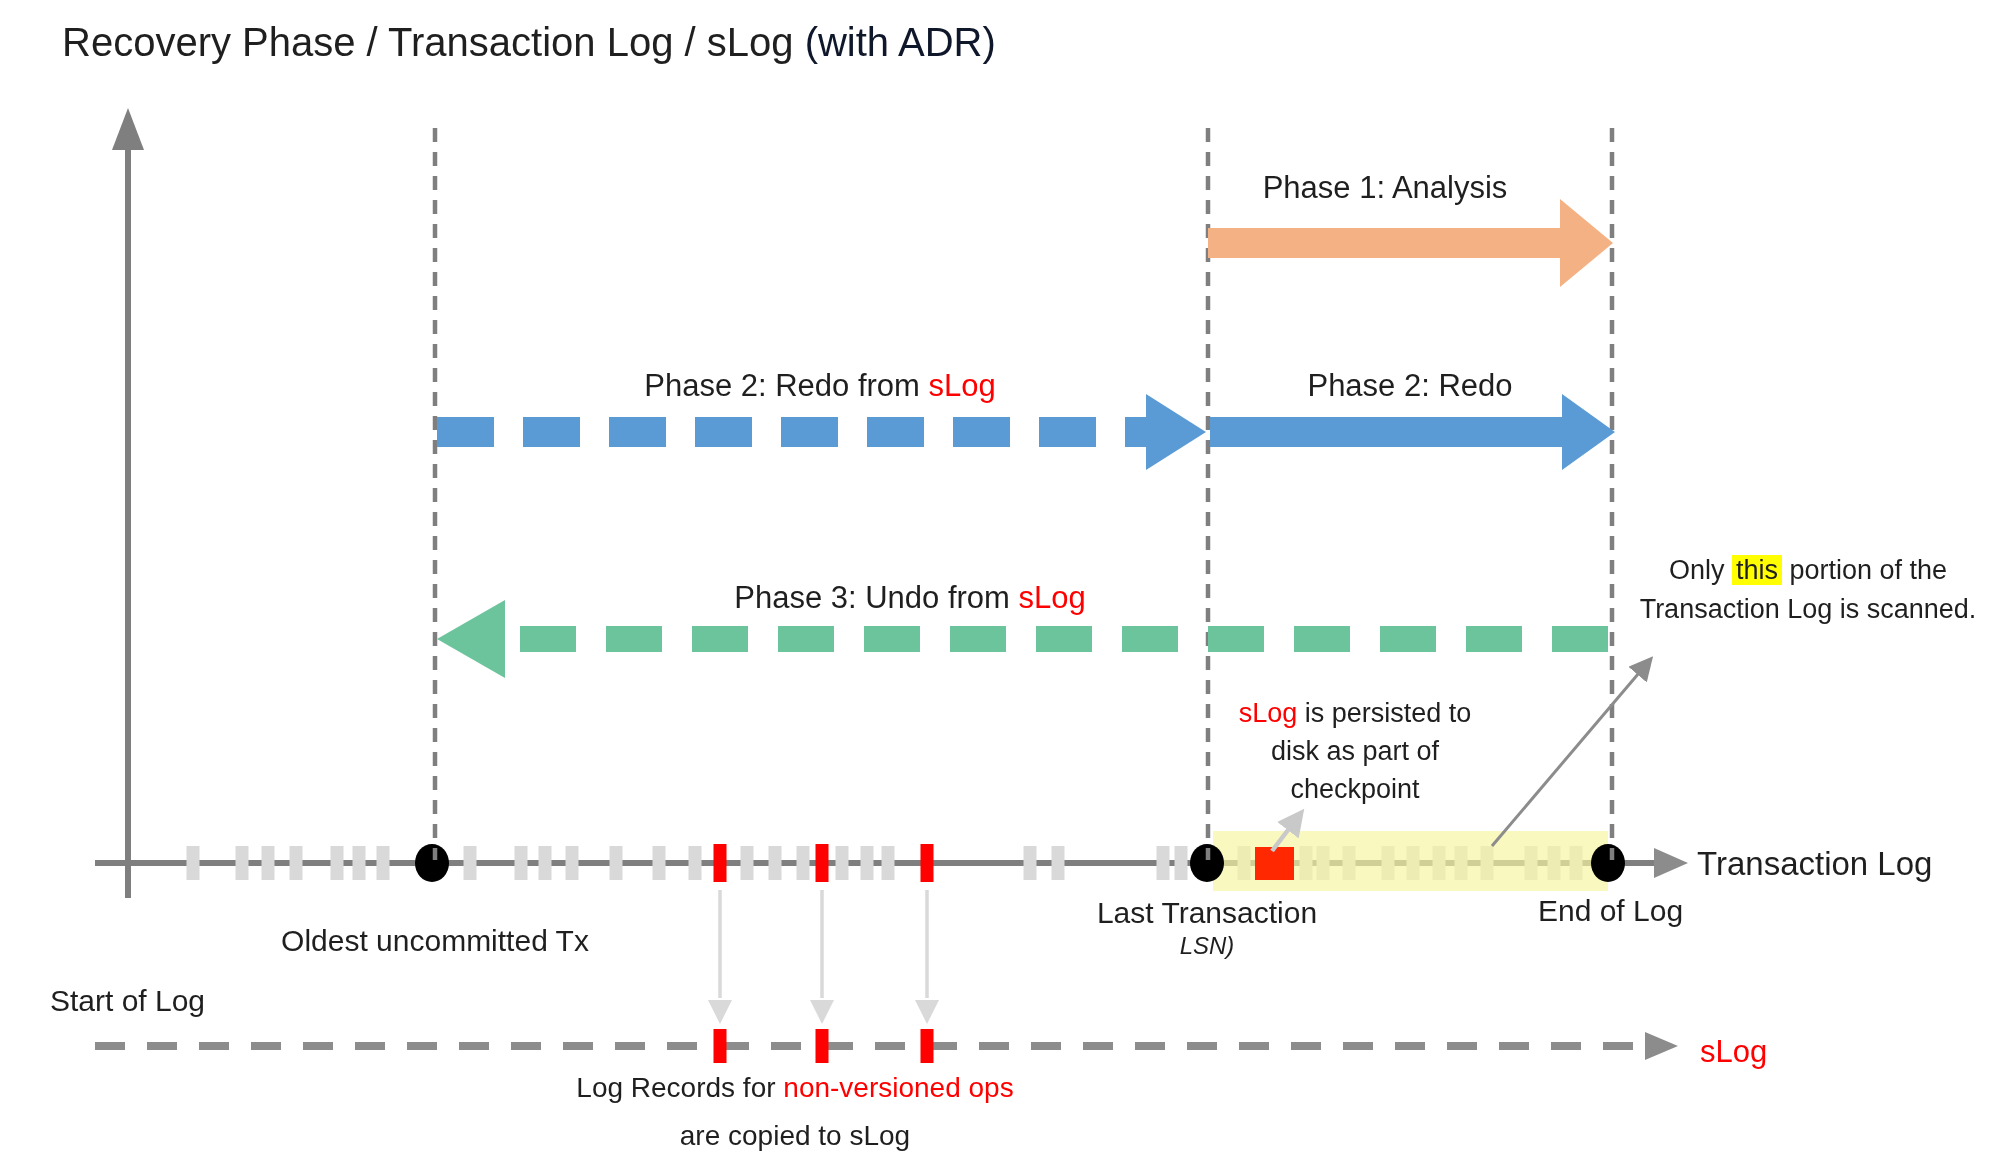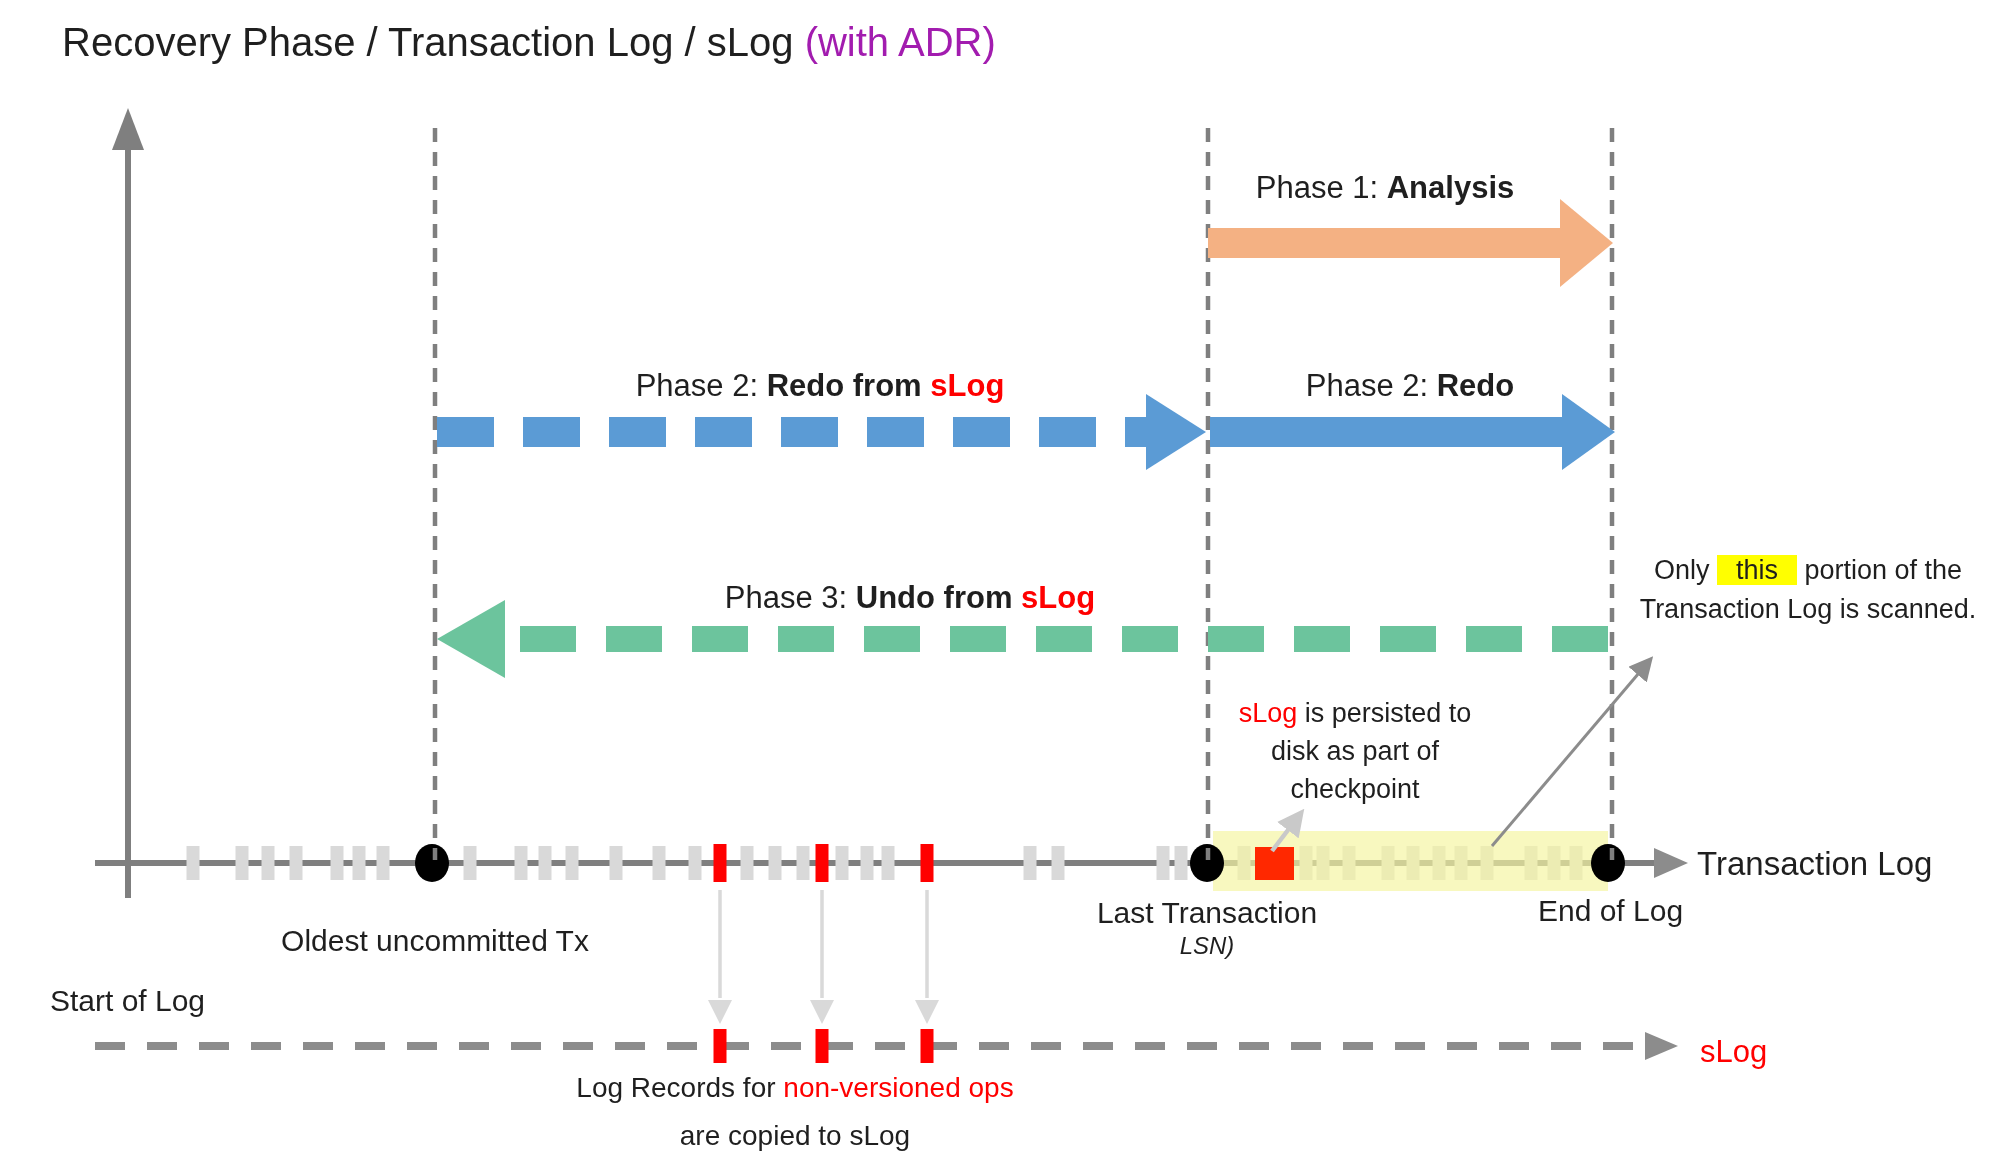--- a/index.html
+++ b/index.html
@@ -1,32 +1,32 @@
 <!DOCTYPE html>
 <html><head>
 <meta charset="utf-8">
 <style>
   html,body{margin:0;padding:0;background:#ffffff;}
   .canvas{position:relative;width:2001px;height:1152px;background:#ffffff;overflow:hidden;
           font-family:"Liberation Sans",sans-serif;color:#1f1f1f;}
   .layer{position:absolute;left:0;top:0;}
   .lbl{position:absolute;text-align:center;white-space:nowrap;}
   .title{position:absolute;left:62px;top:20px;font-size:40px;white-space:nowrap;}
-  .green{color:#a21caf;}
-  .b{font-weight:bold;}
+  .green{color:#0f172a;}
+  .b{font-weight:normal;}
   .r{color:#FF0000;}
   .phase{font-size:31px;}
   .small-note{font-size:27px;line-height:39px;}
   .tl-label{font-size:30px;}
   .ital{font-style:italic;font-size:24px;line-height:31px;}
   .txlog{font-size:33px;text-align:right;}
   .slogname{font-size:31px;color:#FF0000;text-align:left;}
   .copy{font-size:28px;line-height:48px;}
   .oldest{line-height:45px;}
-  .hl{background:#FFFF00;padding:0 19px;}
+  .hl{background:#FFFF00;padding:0 4px;}
 </style>
 </head>
 <body>
 
 <div class="canvas">
 
   <svg class="layer" viewBox="0 0 2001 1152" width="2001" height="1152">
     <defs>
       <marker id="arr-gray" viewBox="0 0 10 10" refX="8" refY="5" markerWidth="8" markerHeight="8" orient="auto-start-reverse">
         <path d="M0,0 L10,5 L0,10 z" fill="#8C8C8C"></path>

